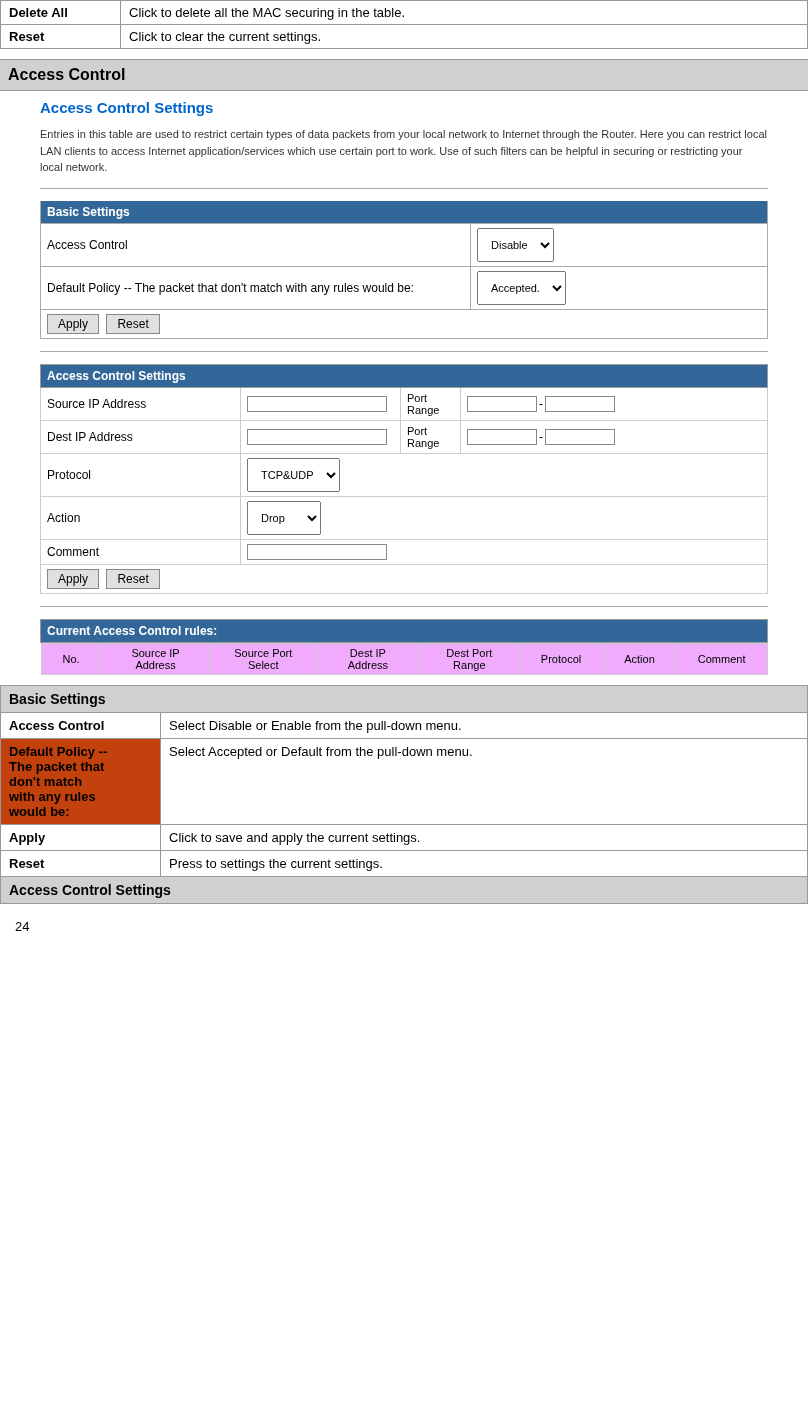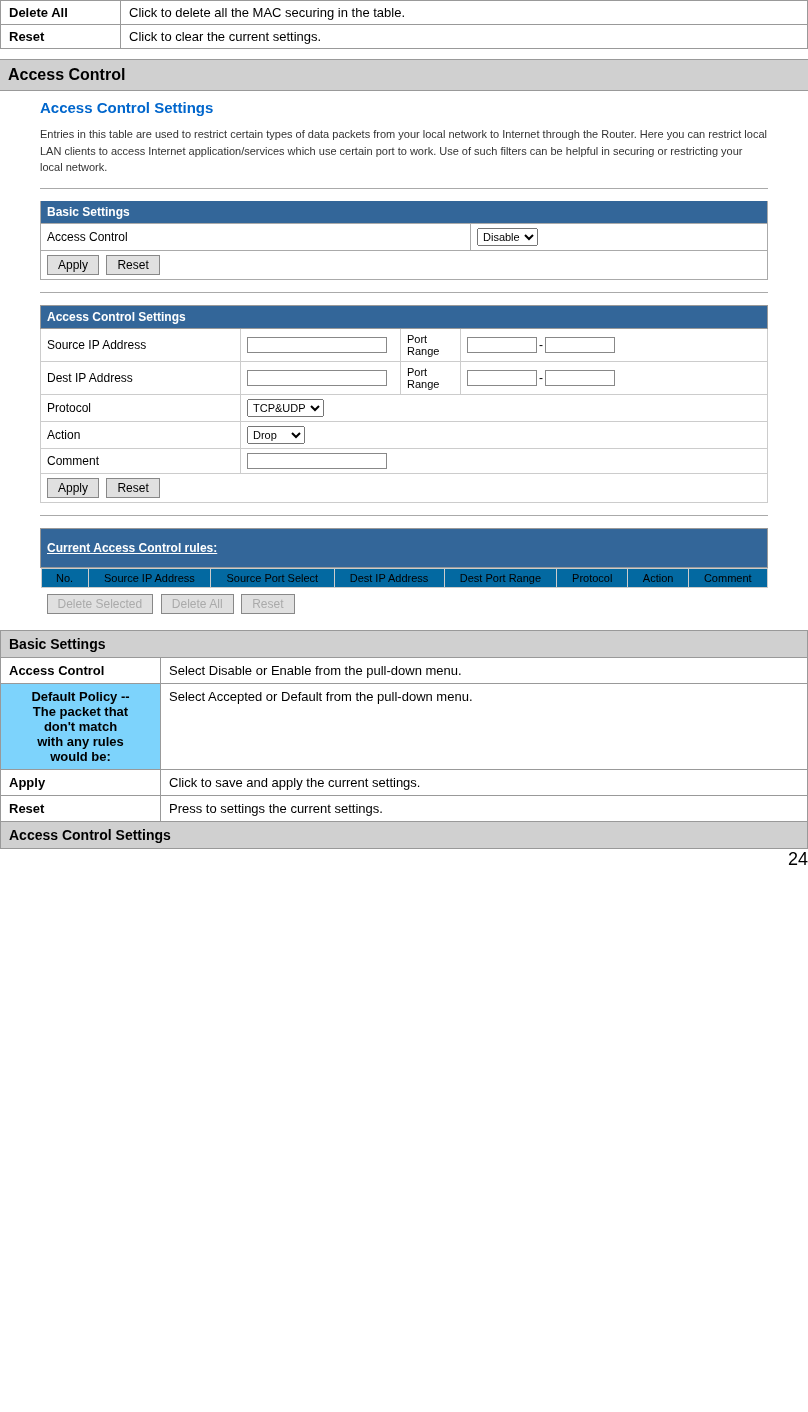--- a/index.html
+++ b/index.html
@@ -89,21 +89,21 @@
       font-size: 12px;
       border-right: 1px solid #ccc;
     }
     .form-value {
       padding: 5px 6px;
       font-size: 12px;
     }
 
     select.small-select {
       font-size: 11px;
-      padding: 1px;
+      padding: 9px;
     }
 
     .button-row {
       padding: 6px;
     }
     .btn {
       background: #e0e0e0;
       border: 1px solid #888;
       padding: 2px 10px;
       font-size: 12px;
@@ -163,32 +163,31 @@
     .rules-table-wrapper {
       width: 100%;
       border-collapse: collapse;
       margin-bottom: 4px;
     }
     .rules-table-wrapper .blue-header-row td {
       background: #336699;
       color: #fff;
       font-weight: bold;
       font-size: 12px;
-      padding: 12px 6px;
-      border: 1px solid #999;
-      text-decoration: underline;
+      padding: 4px 6px;
+      border: 1px solid #999;
     }
     .rules-inner-table {
       width: 100%;
       border-collapse: collapse;
     }
     .rules-inner-table th {
-      background: #0369a1;
+      background: #f0abfc;
       border: 1px solid #ccc;
-      padding: 3px 14px;
+      padding: 3px 21px;
       font-size: 11px;
       font-weight: normal;
     }
 
     
     .desc-table {
       width: 100%;
       border-collapse: collapse;
       margin-top: 10px;
     }
@@ -205,30 +204,29 @@
       border: 1px solid #999;
     }
     .desc-table .key-cell {
       font-weight: bold;
       width: 160px;
     }
     .desc-table .nested-key-cell {
       font-weight: bold;
       width: 140px;
       border: 1px solid #999;
-      background: #7dd3fc;
+      background: #c2410c;
       padding: 5px 8px;
       font-size: 13px;
-      text-align: center;
     }
 
     .page-number {
-      text-align: right;
-      padding: 0;
-      font-size: 18px;
+      text-align: left;
+      padding: 15px;
+      font-size: 13px;
     }
   </style>
 </head>
 <body>
 
 <table class="top-table">
   <tbody id="top-table-body">
       <tr>
         <td>Delete All</td>
         <td>Click to delete all the MAC securing in the table.</td>
@@ -262,20 +260,28 @@
         <td colspan="2" class="blue-header">
           <span>Basic Settings</span>
         </td>
       </tr>
       <tr>
         <td class="form-label">
           <span>Access Control</span>
         </td>
         <td class="form-value">
           <select class="small-select" id="ac-select"><option value="Disable">Disable</option><option value="Enable">Enable</option></select>
+        </td>
+      </tr>
+      <tr>
+        <td class="form-label">
+          <span>Default Policy -- The packet that don't match with any rules would be:</span>
+        </td>
+        <td class="form-value">
+          <select class="small-select" id="dp-select"><option value="Accepted.">Accepted.</option><option value="Dropped.">Dropped.</option></select>
         </td>
       </tr>
       <tr>
         <td colspan="2" class="button-row">
           <button class="btn">Apply</button>
           <button class="btn">Reset</button>
         </td>
       </tr>
     </tbody>
   </table>
@@ -380,27 +386,20 @@
                   <th>Protocol</th>
                   <th>Action</th>
                   <th>Comment</th>
                 </tr>
             </thead>
             <tbody id="rules-body">
             </tbody>
           </table>
         </td>
       </tr>
-      <tr>
-        <td class="button-row">
-          <button class="btn" disabled="">Delete Selected</button>
-          <button class="btn" disabled="">Delete All</button>
-          <button class="btn" disabled="">Reset</button>
-        </td>
-      </tr>
     </tbody>
   </table>
 
 </div>
 
 <table class="desc-table" id="bottom-desc-table">
   <tbody id="bottom-desc-body">
       <tr class="section-row">
         <td colspan="2">Basic Settings</td>
       </tr>

